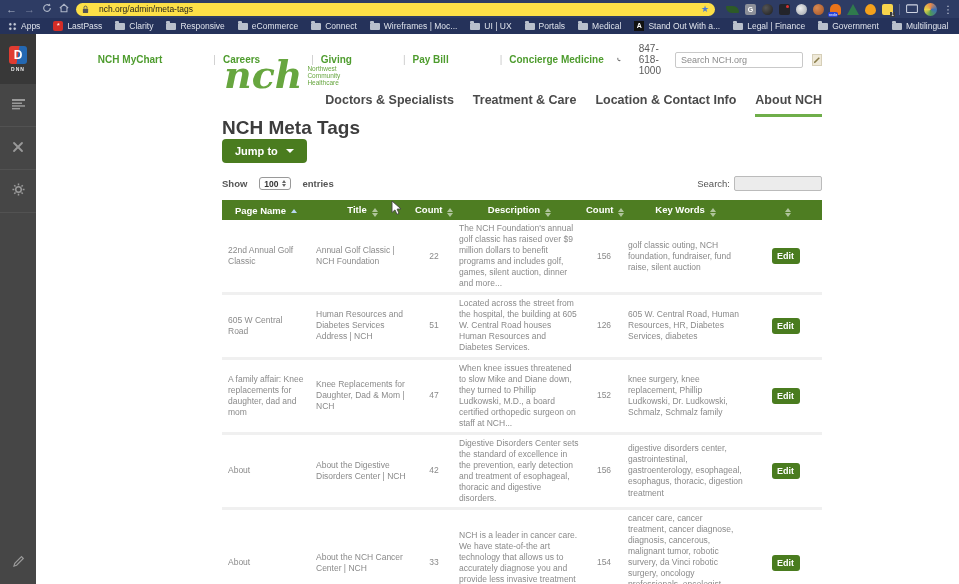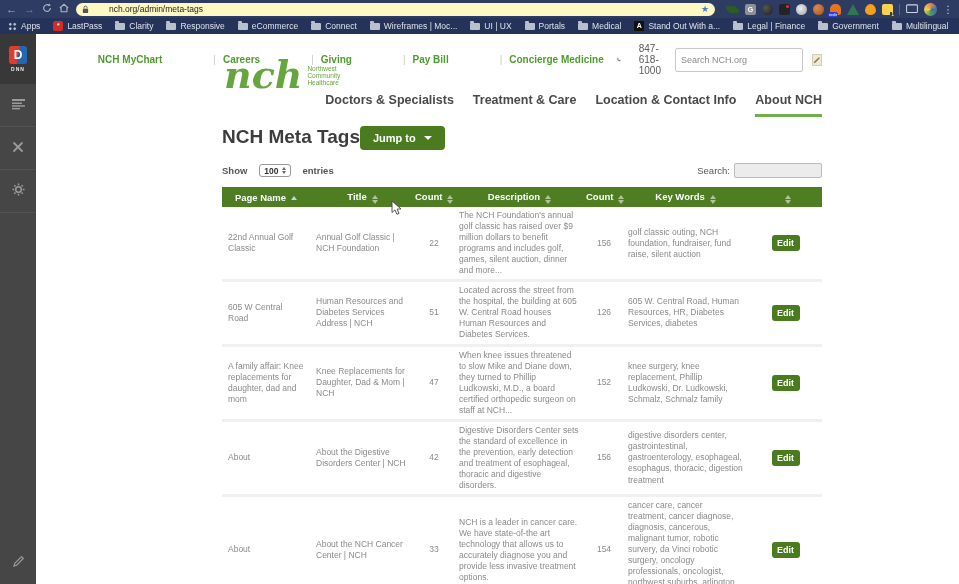--- a/index.html
+++ b/index.html
@@ -4,22 +4,22 @@
 <style>
   * { margin:0; padding:0; box-sizing:border-box; }
   html,body { width:959px; height:584px; overflow:hidden; background:#fff;
     font-family:"Liberation Sans", sans-serif; }
 
   
   .chrome-bar { height:18px; background:#2e3c64; display:flex; align-items:center;
     padding:0 6px; gap:7px; }
   .nav-ic { color:#aeb6c8; font-size:11px; line-height:1; cursor:default; }
   .nav-ic.dim { color:#7b84a0; }
-  .url-pill { flex:1; max-width:676px; height:13px; background:#fef9c3; border-radius:7px;
-    display:flex; align-items:center; padding:0 6px; gap:20px; }
+  .url-pill { flex:1; max-width:676px; height:13px; background:#fde047; border-radius:7px;
+    display:flex; align-items:center; padding:0 6px; gap:10px; }
   .url-text { font-size:8.5px; color:#1c1c1c; flex:1; white-space:nowrap; overflow:hidden; }
   .star { color:#4a7bd4; font-size:9px; }
   .ext-row { display:flex; align-items:center; gap:6px; margin-left:4px; }
   .ext { width:11px; height:11px; display:inline-block; border-radius:2px; position:relative; }
   .ext.leaf { background:#2d5a27; border-radius:1px 6px 1px 6px; width:13px; height:7px; }
   .ext.gsq { background:#8d9099; color:#fff; font-size:7px; font-weight:bold; text-align:center; line-height:11px; }
   .ext.moon { background:radial-gradient(circle at 35% 35%, #555, #1d1d1d); border-radius:50%; }
   .ext.shot { background:#23242a; }
   .ext.shot::after { content:""; position:absolute; right:1px; top:1px; width:3px; height:3px; background:#d33; border-radius:50%; }
   .ext.swirl { background:radial-gradient(circle at 40% 40%, #eee, #9aa0a8); border-radius:50%; }
@@ -70,38 +70,38 @@
   .content { flex:1; background:#fff; position:relative; overflow:hidden; }
   .col { width:600px; margin-left:186px; position:relative; }
 
   
   .utility-row { display:flex; justify-content:flex-end; align-items:center; gap:9px;
     padding-top:9px; font-size:10px; }
   .ulinks { display:flex; align-items:center; list-style:none; }
   .ulinks li { color:#4e9c2e; font-weight:bold; font-size:10px; cursor:pointer; white-space:nowrap;padding-left:44px; }
   .ulinks li + li::before { content:"|"; color:#c9c9c9; font-weight:normal; margin:0 7px; }
   .phone-wrap { display:flex; align-items:center; gap:18px; color:#5a5a5a; font-size:10px; margin-left:4px; }
-  .site-search { width:128px; height:24px; border:1px solid #c9c9c9; border-radius:2px;
+  .site-search { width:128px; height:16px; border:1px solid #c9c9c9; border-radius:2px;
     font-size:9px; padding:0 5px; color:#444; font-family:"Liberation Sans",sans-serif; }
   .site-search::placeholder { color:#8a8a8a; }
   .pencil-box { width:12px; height:12px; background:#efe9d8; border:1px solid #d6cfb8;
     display:flex; align-items:center; justify-content:center; }
 
   .nch-logo { position:absolute; left:2px; top:26px; display:flex; align-items:flex-end; gap:5px; cursor:pointer; }
   .nch-word { font-family:"DejaVu Serif", serif; font-style:italic; font-weight:bold;
     color:#67a63f; font-size:38px; line-height:0.8; }
   .nch-tag { color:#67a63f; font-size:6.5px; line-height:1.1; padding-bottom:4px; }
 
   .main-nav { display:flex; justify-content:flex-end; gap:19px; list-style:none;
     margin-top:17px; font-size:12.5px; font-weight:bold; color:#4a4a4a; }
   .main-nav li { cursor:pointer; padding-bottom:7px; white-space:nowrap; }
   .main-nav li.active { border-bottom:3px solid #6fae4a; }
 
   
-  .title-row { display:flex; justify-content:flex-start; align-items:flex-start; margin-top:9px; padding-right:16px; }
+  .title-row { display:flex; justify-content:flex-start; align-items:flex-start; margin-top:0; padding-right:16px;flex-direction:column; }
   .page-title { font-size:19px; color:#3d3d3d; font-weight:bold; }
   .jump-btn { background:#4a7c1f; color:#fff; border:none; border-radius:4px; font-size:11px;
     font-weight:bold; padding:6px 13px; display:flex; align-items:center; gap:8px; cursor:pointer;
     font-family:"Liberation Sans",sans-serif; }
   .caret { width:0; height:0; border-left:4px solid transparent; border-right:4px solid transparent;
     border-top:4px solid #fff; }
   .controls-row { display:flex; justify-content:space-between; align-items:center; margin-top:13px; }
   .show-wrap { display:flex; align-items:center; gap:12px; font-size:9.5px; color:#555;font-weight:bold; }
   .size-select { display:inline-flex; align-items:center; gap:3px; border:1px solid #999;
     border-radius:3px; height:13px; padding:0 4px; font-size:8.5px; color:#333; background:#fdfdfd; cursor:pointer; }

